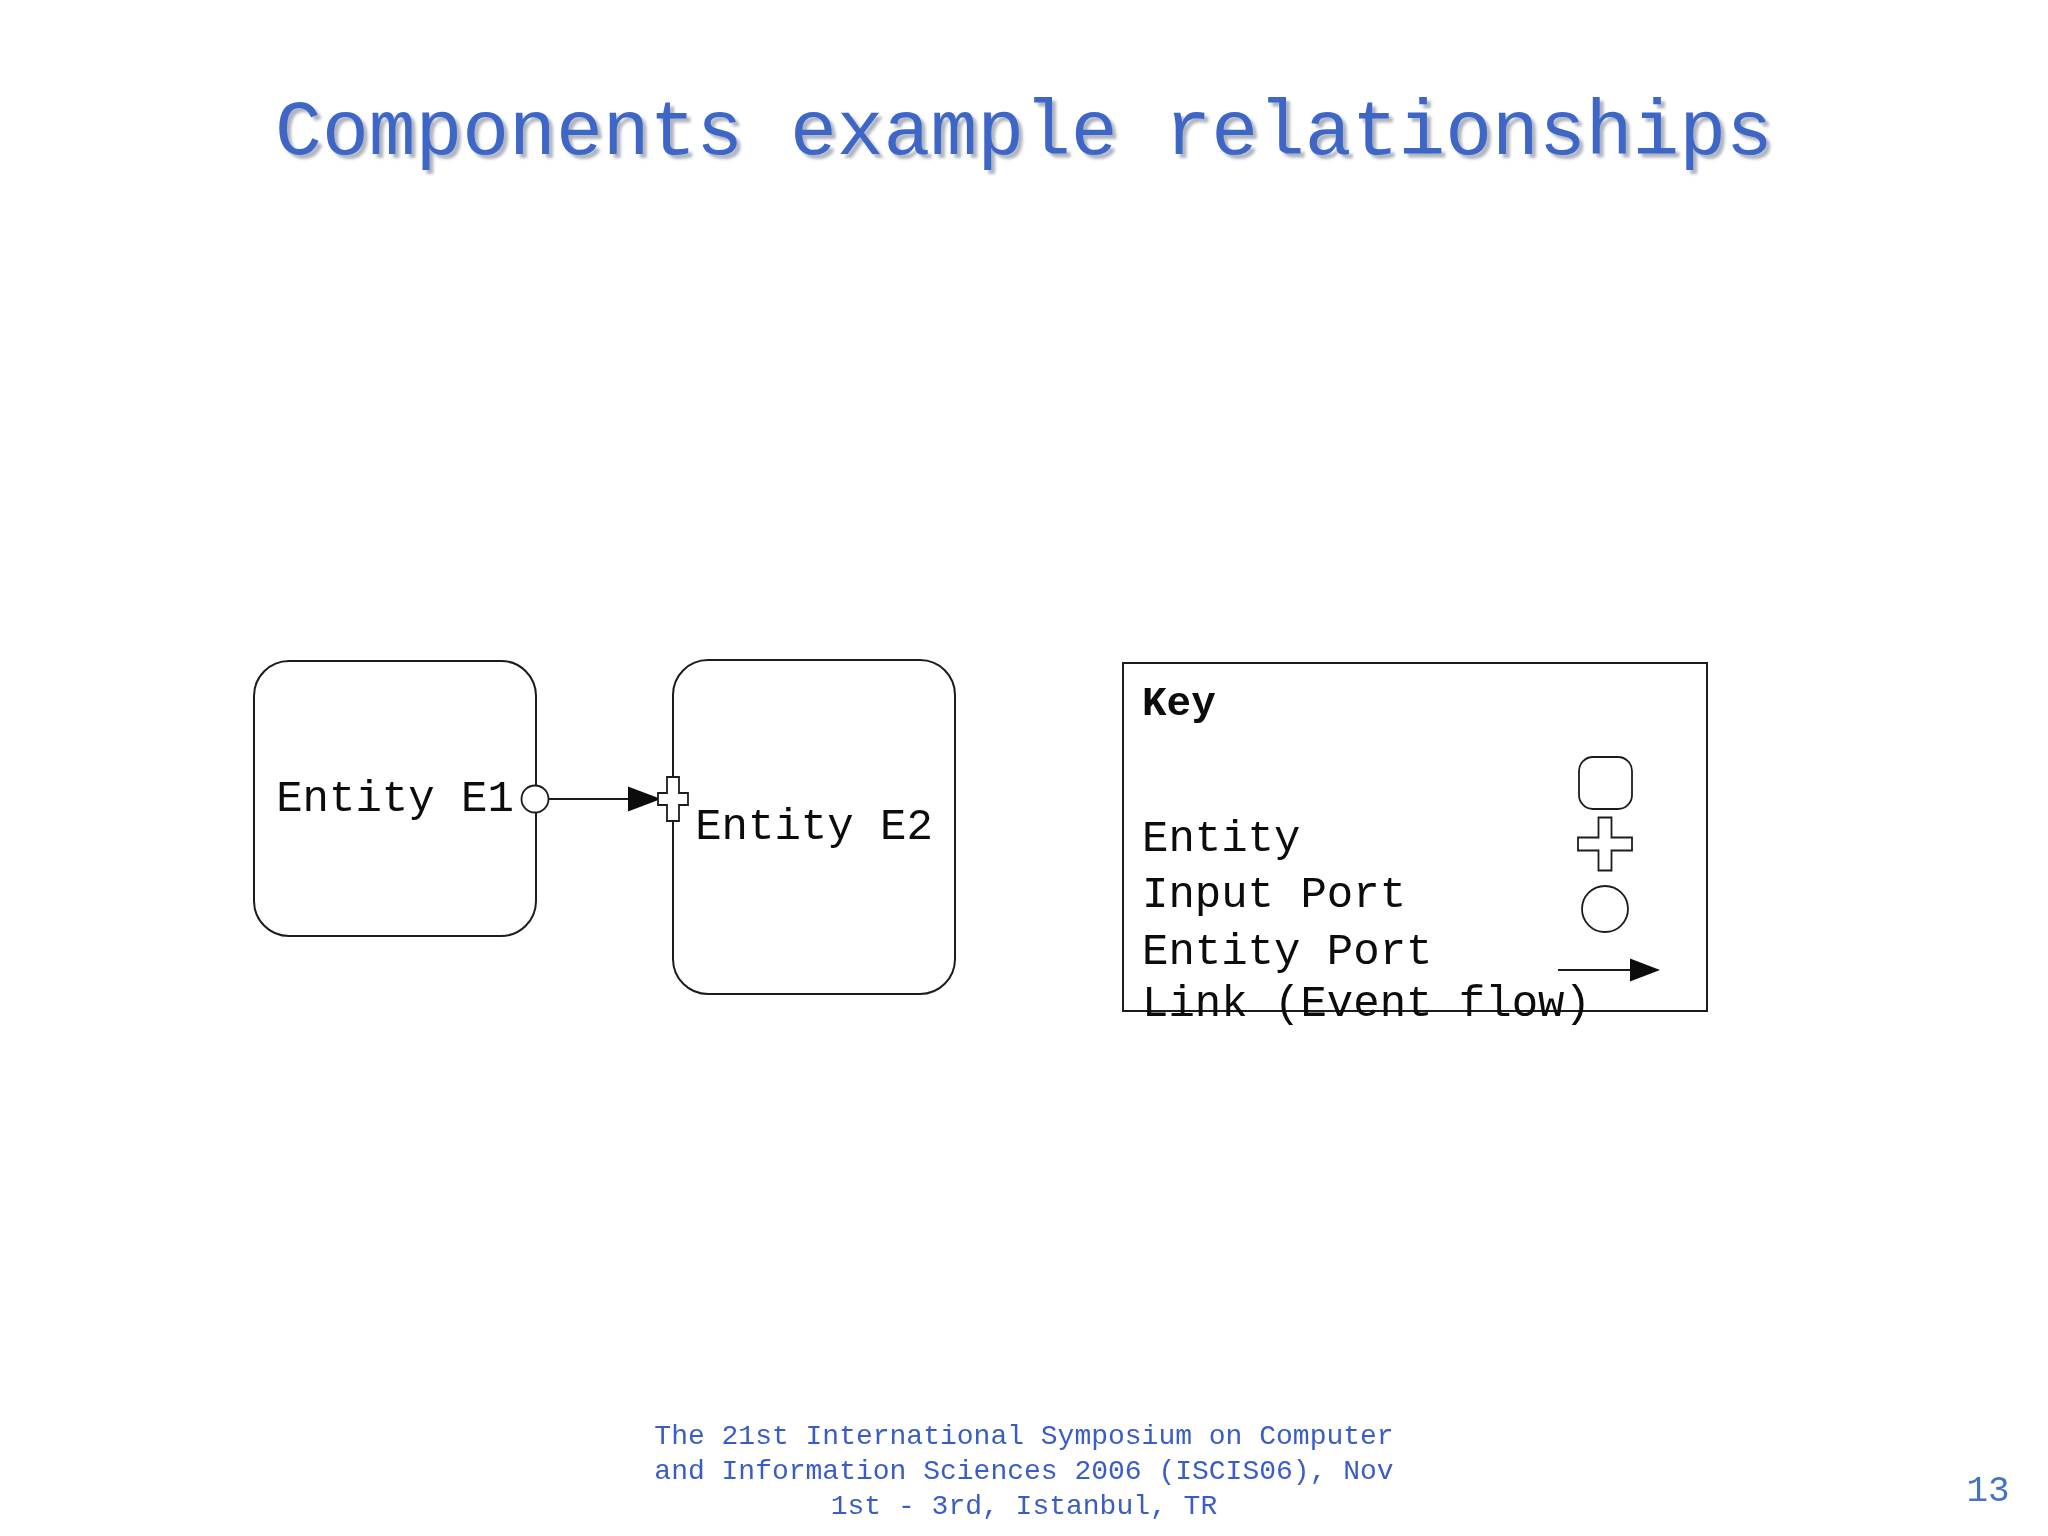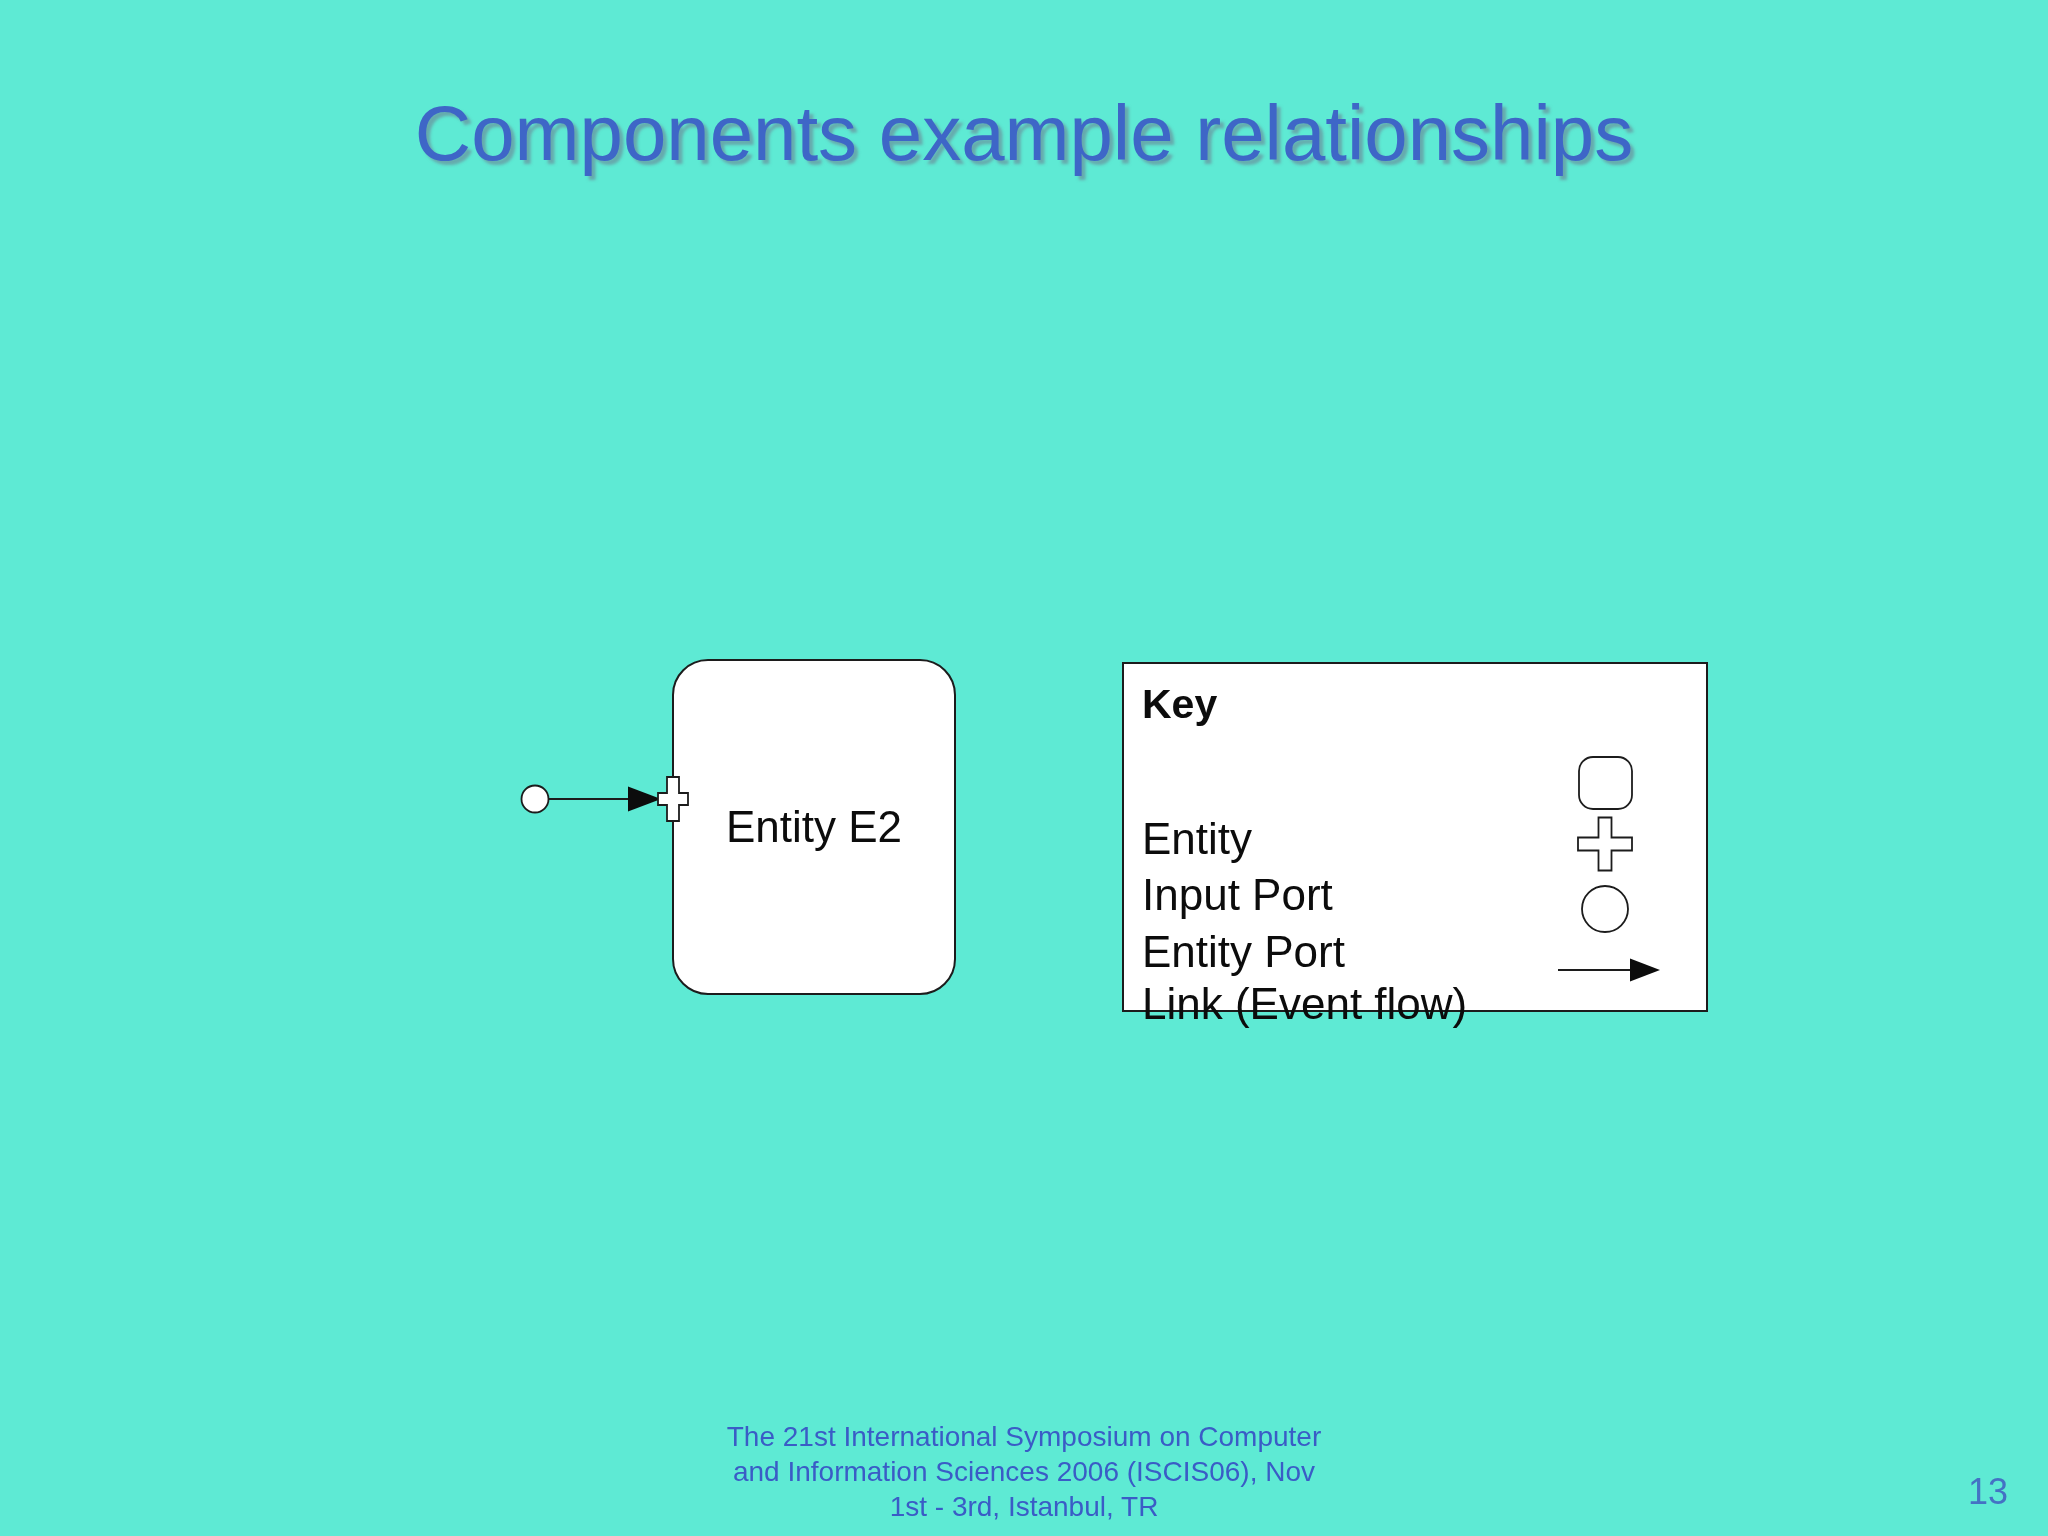--- a/index.html
+++ b/index.html
@@ -1,20 +1,20 @@
 <!DOCTYPE html>
 <html><head>
 <meta charset="utf-8">
 <style>
   html,body{margin:0;padding:0;background:#e8e8e8;}
   .slide{
     position:relative;
     width:2048px;height:1536px;
-    background:#5eead4;
-    font-family:Liberation Sans, sans-serif;
+    background:#ffffff;
+    font-family:Liberation Mono, monospace;
     overflow:hidden;
   }
   
   .title{
     position:absolute;top:90px;left:0;right:0;
     text-align:center;
     font-size:78px;line-height:86px;
     color:#3E66C7;
     text-shadow:4px 4px 3px rgba(110,118,140,0.55);
     letter-spacing:0px;
@@ -67,20 +67,23 @@
     font-size:36px;line-height:40px;color:#4472C4;text-align:center;
   }
 </style>
 </head>
 <body>
 
 <div class="slide">
 
   <div class="title">Components example relationships</div>
 
+  <div class="entity-box e1">
+    <span class="entity-label">Entity E1</span>
+  </div>
 
   <div class="entity-box e2">
     <span class="entity-label">Entity E2</span>
   </div>
 
   <svg class="connector-svg" viewBox="0 0 800 350" aria-hidden="true">
 
     <circle cx="295" cy="169" r="13.5" fill="#ffffff" stroke="#1c1c1c" stroke-width="1.8"></circle>
 
     <line x1="308.5" y1="169" x2="388" y2="169" stroke="#1c1c1c" stroke-width="1.8"></line>

